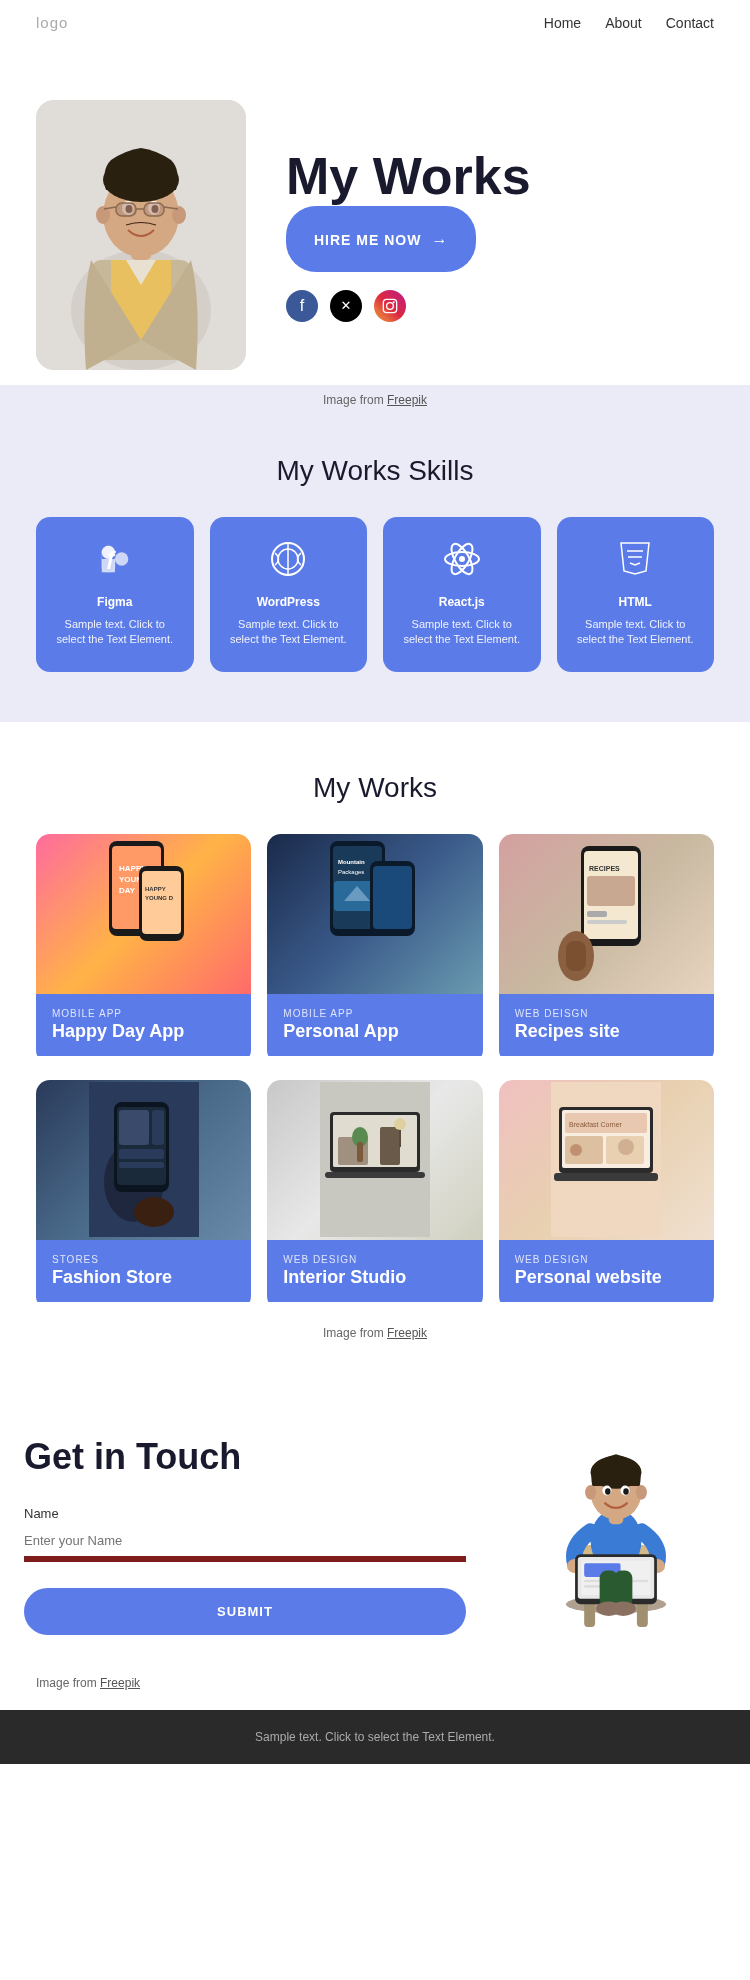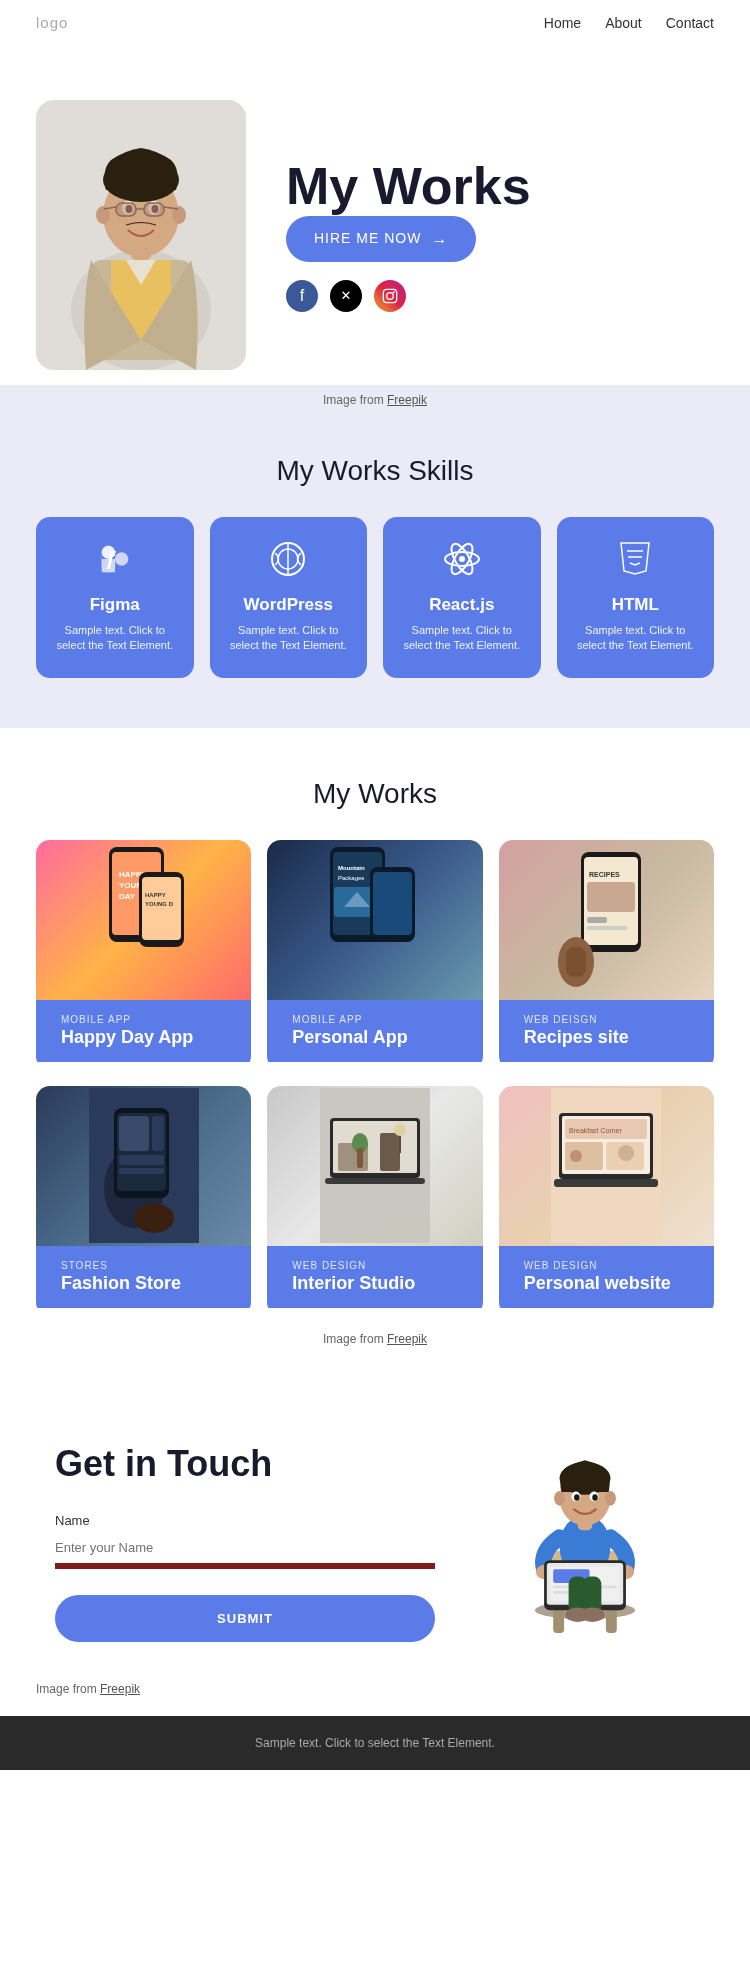--- a/index.html
+++ b/index.html
@@ -21,23 +21,23 @@
     }
     .hero-image {
       width: 210px; height: 270px; border-radius: 18px; background: #e8e8e8;
       overflow: hidden; flex-shrink: 0; display: flex; align-items: center; justify-content: center;
     }
     .hero-image svg { width: 210px; height: 270px; }
     .hero-text { flex: 1; }
     .hero-title { font-size: 52px; font-weight: 800; color: #1a1a2e; line-height: 1.1; }
     .hero-subtitle { font-size: 22px; color: #5b7be8; font-style: italic; margin: 6px 0 22px; }
     .hire-btn {
-      display: inline-flex; align-items: flex-start; gap: 10px;
-      background: #5b7be8; color: #fff; padding: 14px 28px;
-      border-radius: 30px; font-size: 14px; font-weight: 400; letter-spacing: 1px;
+      display: inline-flex; align-items: flex-end; gap: 10px;
+      background: #5b7be8; color: #fff; padding: 24px 28px;
+      border-radius: 30px; font-size: 14px; font-weight: 700; letter-spacing: 1px;
       text-transform: uppercase; border: none; cursor: pointer;
     }
     .hire-btn .arrow { font-size: 16px; }
     .social-icons { display: flex; gap: 12px; margin-top: 18px; }
     .social-icon {
       width: 32px; height: 32px; border-radius: 50%; display: flex;
       align-items: center; justify-content: center; font-size: 16px; cursor: pointer;
     }
     .social-icon.fb { background: #3b5998; color: #fff; }
     .social-icon.tw { background: #000; color: #fff; font-size: 13px; }
@@ -53,21 +53,21 @@
     .skills-section {
       background: #ebebf8; padding: 40px 36px 50px;
     }
     .section-title { text-align: center; font-size: 28px; font-weight: 400; color: #1a1a2e; margin-bottom: 30px; }
     .skills-grid { display: grid; grid-template-columns: repeat(4, 1fr); gap: 16px; }
     .skill-card {
       background: #5b7be8; border-radius: 14px; padding: 24px 16px;
       text-align: center; color: #fff;
     }
     .skill-icon { font-size: 34px; margin-bottom: 10px; }
-    .skill-name { font-size: 17px; font-weight: 700; margin-bottom: 8px; }
+    .skill-name { font-size: 12px; font-weight: 700; margin-bottom: 8px; }
     .skill-desc { font-size: 11px; line-height: 1.4; opacity: 0.9; }
 
     
     .works-section { background: #fff; padding: 50px 36px 20px; }
     .works-grid { display: grid; grid-template-columns: repeat(3, 1fr); gap: 16px; margin-top: 0; }
     .work-card {
       border-radius: 14px; overflow: hidden; position: relative; cursor: pointer;
       min-height: 230px;
     }
     .work-img {
@@ -76,32 +76,32 @@
     }
     
     .work-img-1 { background: linear-gradient(135deg, #ff6b9d, #ffb347, #ff6b6b); }
     .work-img-2 { background: linear-gradient(135deg, #1a2a4a, #3a5a8a, #6a9ab0); }
     .work-img-3 { background: linear-gradient(135deg, #d4a0a0, #c8b8a0, #e8d4c0); }
     .work-img-4 { background: linear-gradient(135deg, #2a3a5a, #4a6a8a, #6a8aaa); }
     .work-img-5 { background: linear-gradient(135deg, #c8c8c8, #e8e8e8, #d0d0c0); }
     .work-img-6 { background: linear-gradient(135deg, #f0c0c0, #e8d0b0, #f0e0d0); }
 
     .work-overlay {
-      background: #5b7be8; padding: 14px 25px;
+      background: #5b7be8; padding: 14px 16px;
     }
     .work-category { font-size: 10px; color: rgba(255,255,255,0.8); text-transform: uppercase; letter-spacing: 1px; }
     .work-title { font-size: 18px; font-weight: 700; color: #fff; margin-top: 2px; }
 
     .works-footer { text-align: center; padding: 16px; font-size: 12px; color: #666; }
     .works-footer a { color: #555; }
 
     
     .contact-section {
-      background: #fff; padding: 60px 55px 40px;
-      display: flex; gap: 40px; align-items: flex-end;
+      background: #fff; padding: 60px 24px 40px;
+      display: flex; gap: 40px; align-items: center;
     }
     .contact-form { flex: 1; }
     .contact-title { font-size: 36px; font-weight: 800; color: #1a1a2e; margin-bottom: 28px; }
     .form-group { margin-bottom: 20px; }
     .form-label { font-size: 13px; color: #333; margin-bottom: 4px; display: block; }
     .form-input {
       width: 100%; border: none; border-bottom: 6px solid #7f1d1d;
       padding: 8px 0; font-size: 13px; color: #999; outline: none;
       background: transparent;
     }

